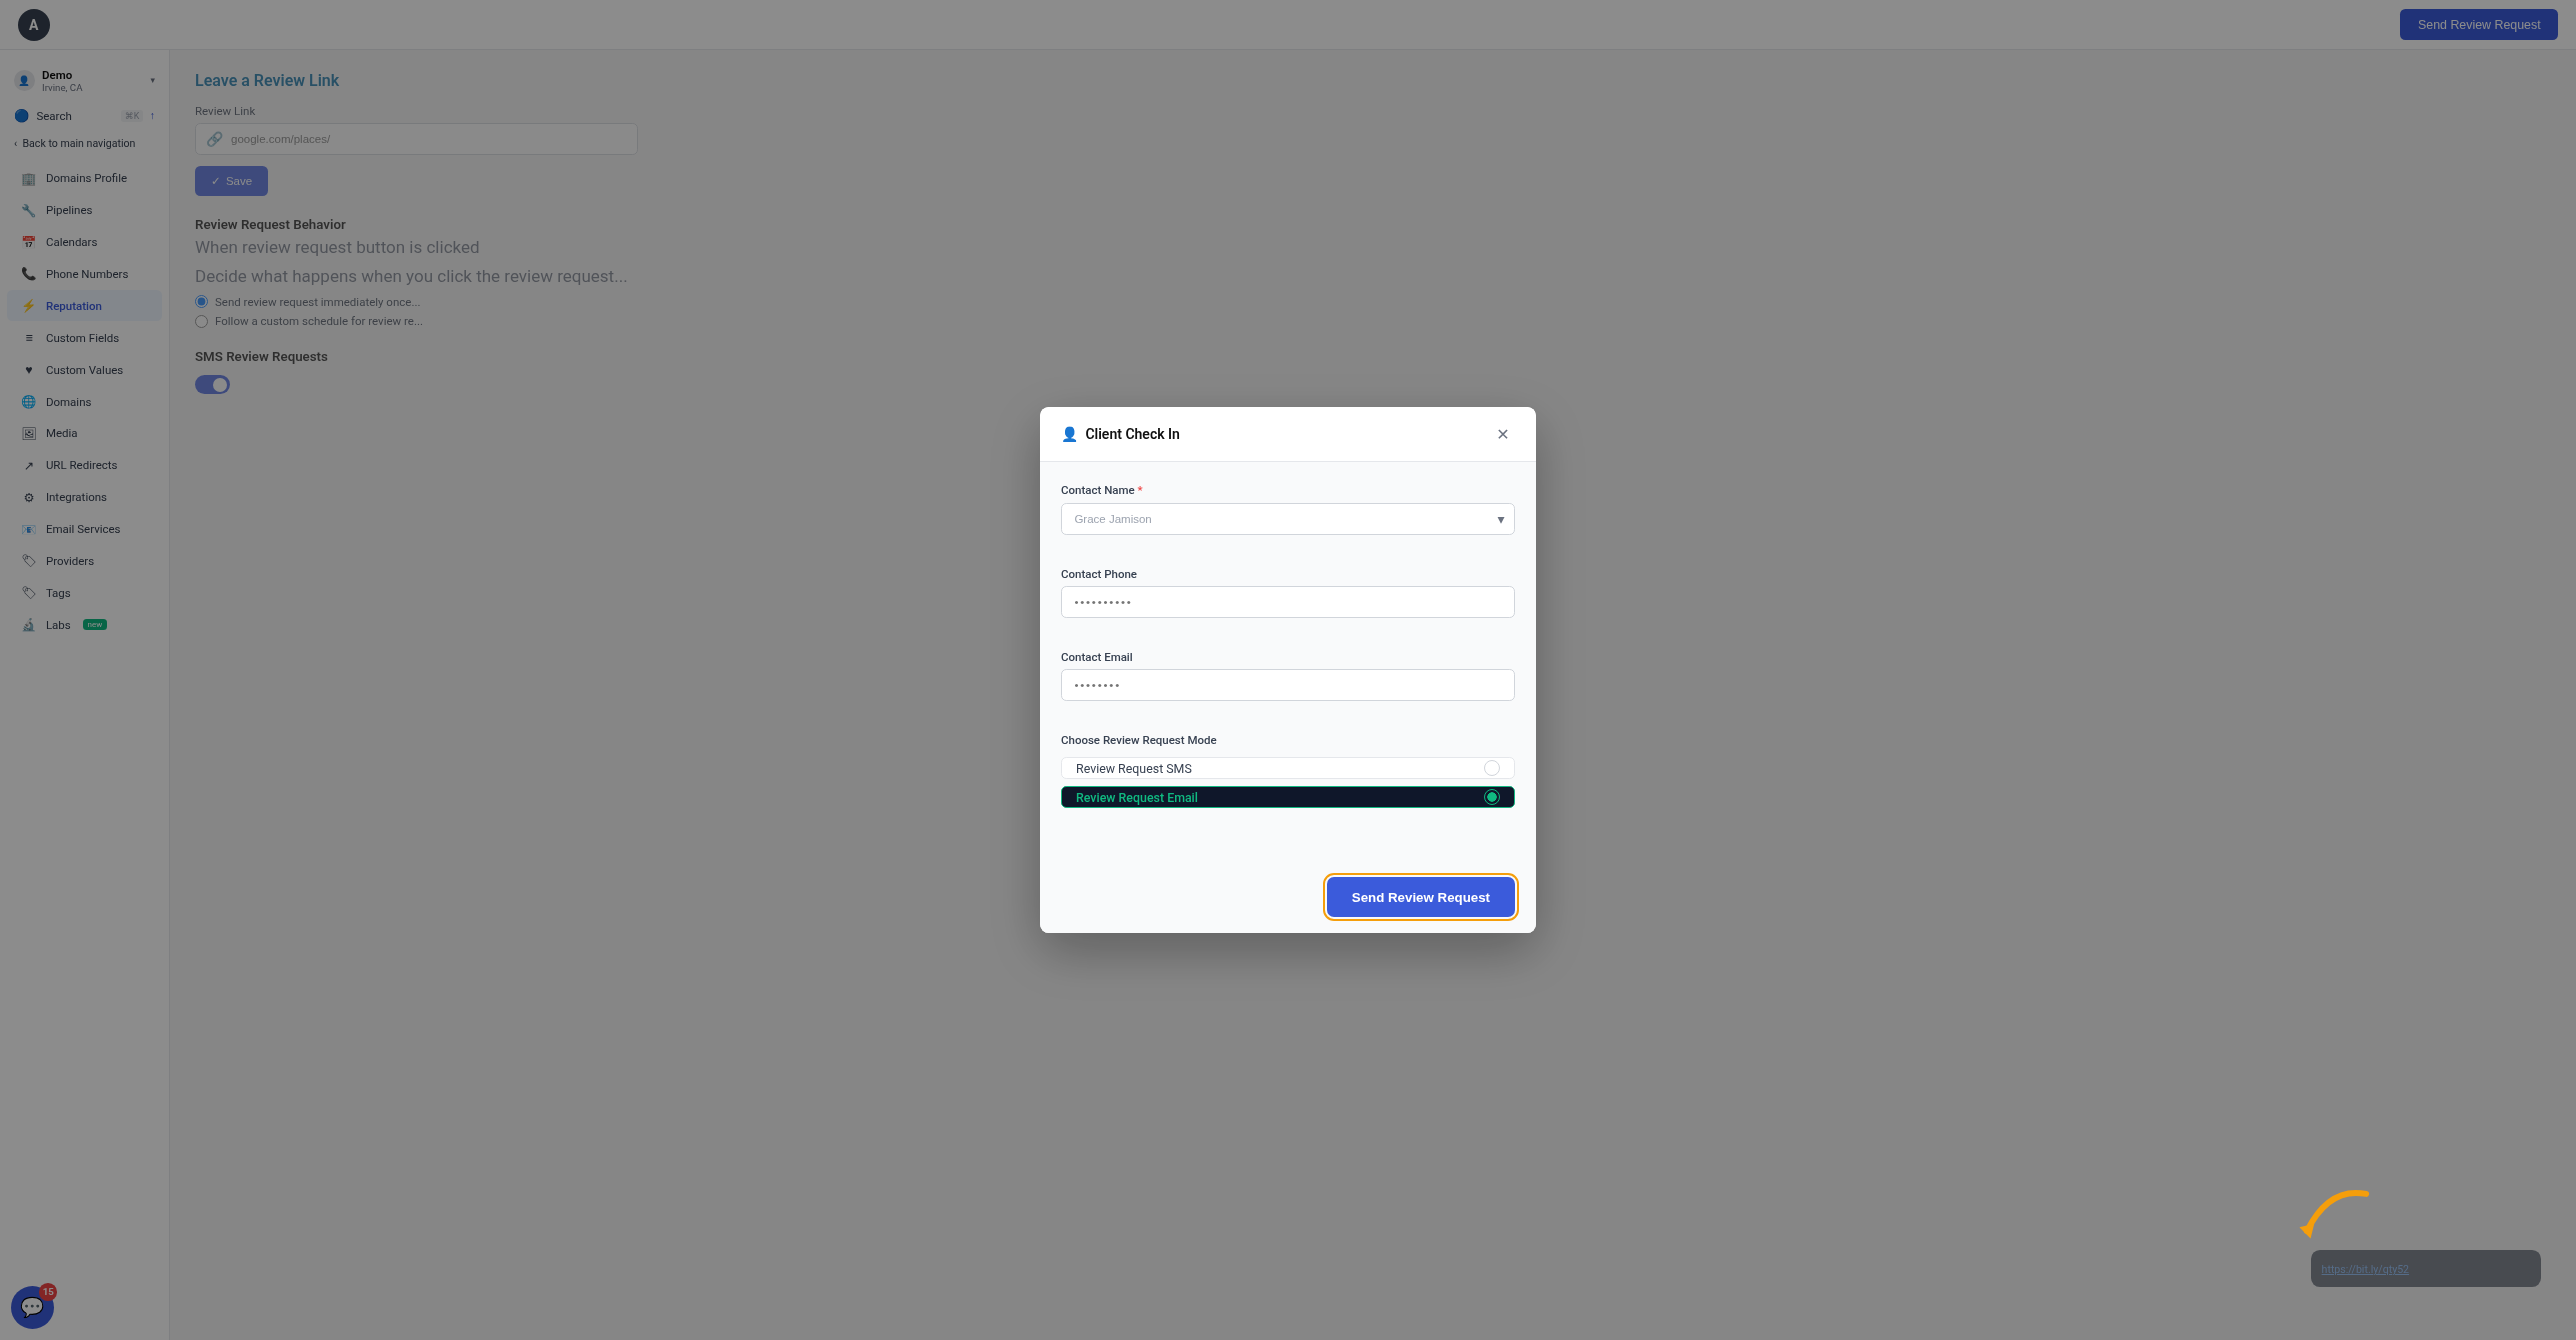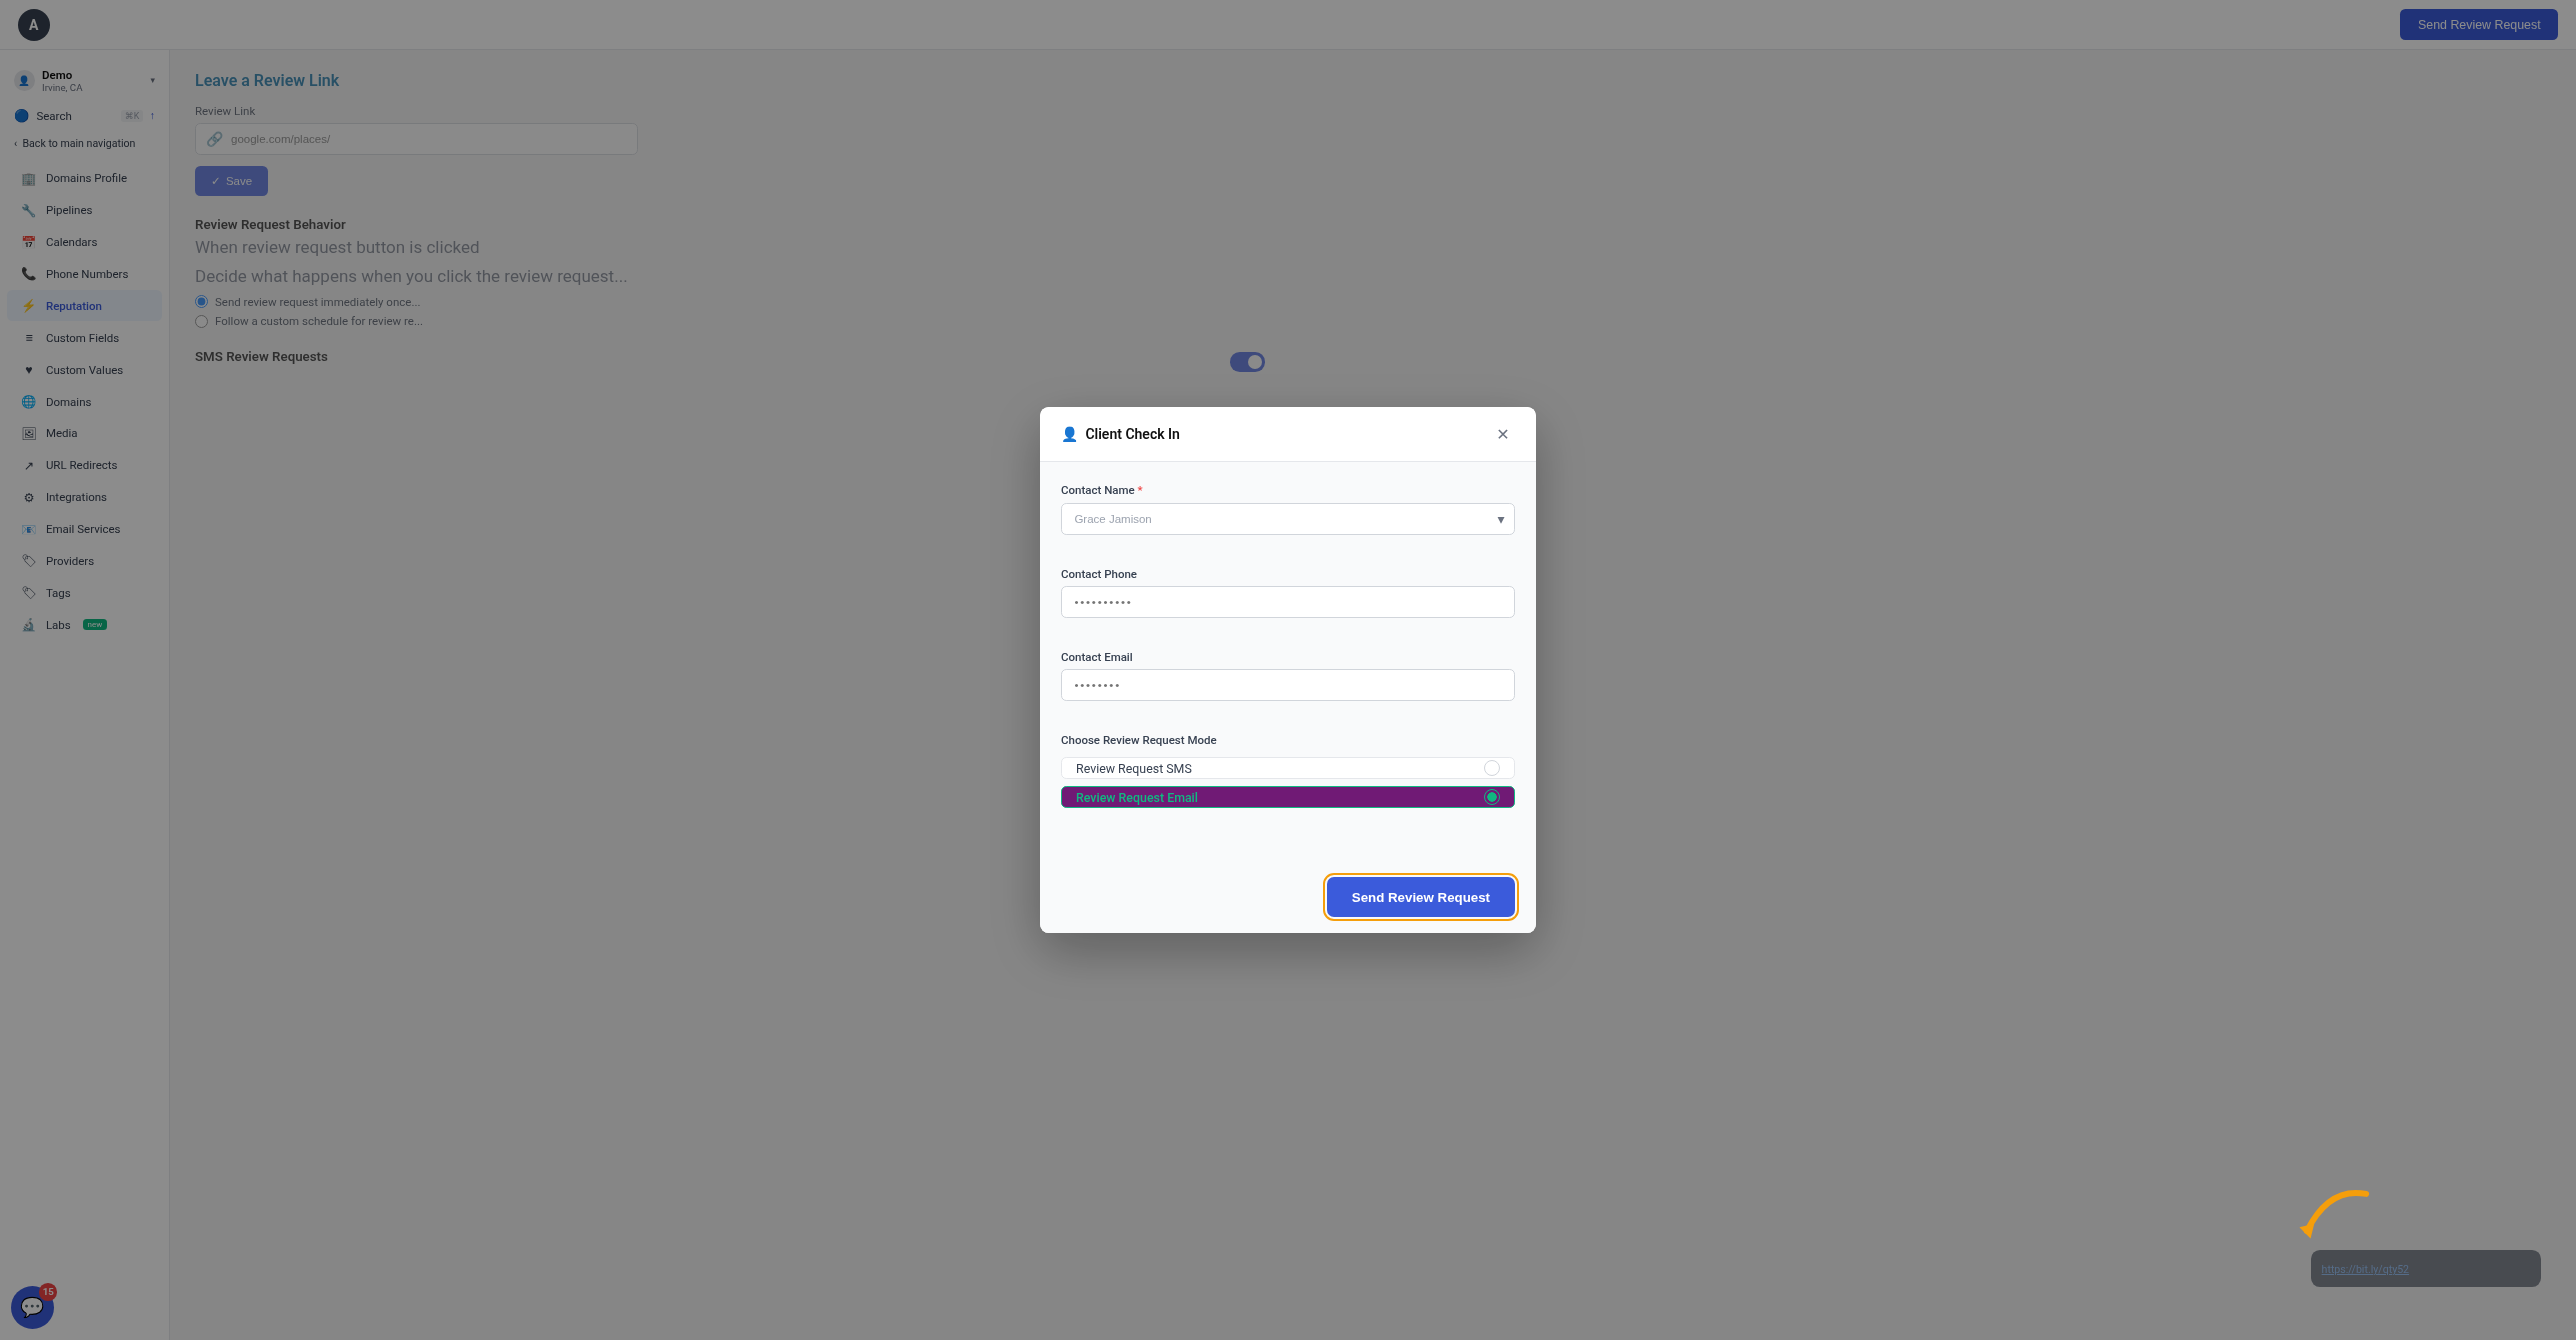--- a/index.html
+++ b/index.html
@@ -142,21 +142,21 @@
       border-radius: 5.3px; padding: 8px 16px;
       font-size: 11.5px; font-weight: 500; cursor: pointer;
       display: flex; align-items: center; gap: 5.3px;
     }
     .behavior-section { margin-bottom: 21px; }
     .behavior-title { font-size: 13.3px; font-weight: 600; margin-bottom: 5.3px; color: #111; }
     .behavior-subtitle { font-size: 17px; color: #6b7280; margin-bottom: 8.9px; }
     .radio-option { display: flex; align-items: center; gap: 7px; font-size: 11.5px; color: #374151; margin-bottom: 5.3px; }
     .sms-section { }
     .sms-title { font-size: 13.3px; font-weight: 600; color: #111; margin-bottom: 10.6px; }
-    .toggle-row { display: flex; align-items: center; justify-content: space-between; }
+    .toggle-row { display: flex; align-items: flex-start; justify-content: space-between; flex-direction: column; }
     .toggle {
       width: 35px; height: 19.5px; background: #3b5bdb; border-radius: 9.7px;
       position: relative; cursor: pointer;
     }
     .toggle::after {
       content: ''; position: absolute;
       right: 2.7px; top: 2.7px;
       width: 14px; height: 14px;
       background: #fff; border-radius: 50%;
     }
@@ -222,21 +222,21 @@
     }
     .modal-section-label {
       font-size: 11.5px; font-weight: 500; color: #374151; margin-bottom: 10.6px;
     }
     .review-mode-option {
       display: flex; align-items: center; justify-content: space-between;
       padding: 2px 14px; border-radius: 5.3px; margin-bottom: 7px;
       background: #fff; border: 0.9px solid #e5e7eb; cursor: pointer;
     }
     .review-mode-option.selected {
-      background: #701a75;
+      background: #0f172a;
       border: 1.8px solid #10b981;
     }
     .review-mode-label { font-size: 12.4px; color: #374151; }
     .review-mode-label.selected { color: #10b981; font-weight: 500; }
     .radio-circle {
       width: 16px; height: 16px; border-radius: 50%;
       border: 1.8px solid #d1d5db;
     }
     .radio-circle.selected {
       border: 1.8px solid #10b981;

